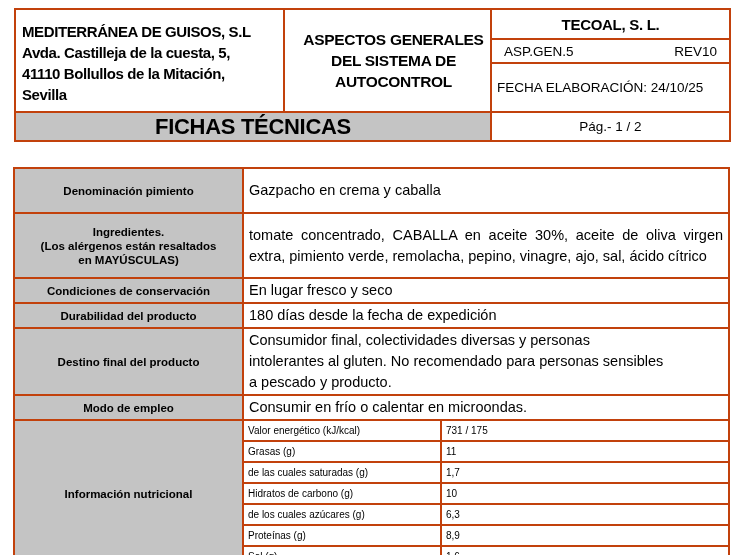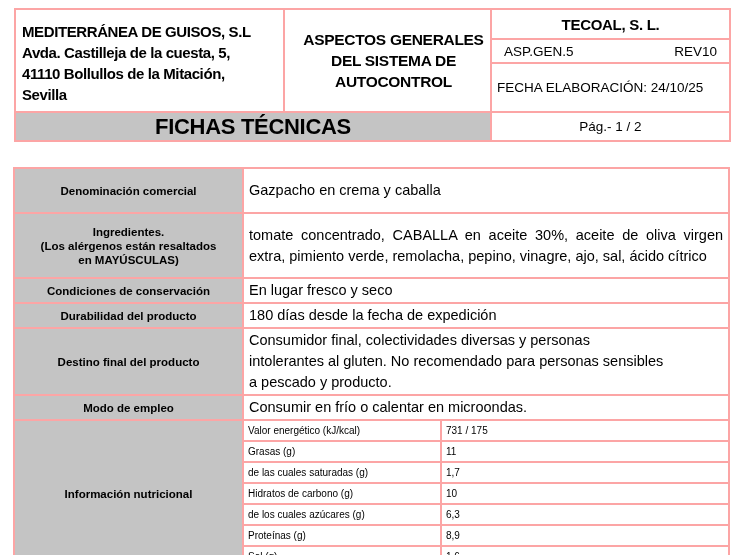--- a/index.html
+++ b/index.html
@@ -1,20 +1,20 @@
 <!DOCTYPE html>
 <html><head>
 <meta charset="utf-8">
 <style>
   * { margin: 0; padding: 0; box-sizing: border-box; }
   html, body { width: 743px; height: 555px; background: #ffffff; overflow: hidden; }
   body { font-family: "Liberation Sans", sans-serif; color: #000; position: relative; }
 
   table { border-collapse: collapse; table-layout: fixed; }
-  td { border: 2px solid #fca5a5; overflow: hidden; }
+  td { border: 2px solid #c2410c; overflow: hidden; }
 
   
   .hdr { position: absolute; left: 14px; top: 8px; width: 715px; }
   .hdr td { vertical-align: middle; }
 
   .company {
     vertical-align: top;
     padding: 4px 5px 0 6px;
     font-weight: bold;
     font-size: 15px;
@@ -119,21 +119,21 @@
 
 <table class="main">
   <colgroup>
     <col style="width:229px">
       <col style="width:198px">
       <col style="width:288px">
   </colgroup>
 
   <tbody>
       <tr style="height:45px">
-    <td class="lbl">Denominación comercial</td>
+    <td class="lbl">Denominación pimiento</td>
     <td colspan="2" class="val val-big">Gazpacho en crema y caballa</td>
   </tr>
 
   <tr style="height:65px">
     <td class="lbl">
       <div>Ingredientes.</div>
       <div>(Los alérgenos están resaltados</div>
       <div>en MAYÚSCULAS)</div>
     </td>
     <td colspan="2" class="val val-justify">tomate concentrado, CABALLA en aceite 30%, aceite de oliva virgen extra, pimiento verde, remolacha, pepino, vinagre, ajo, sal, ácido cítrico</td>

